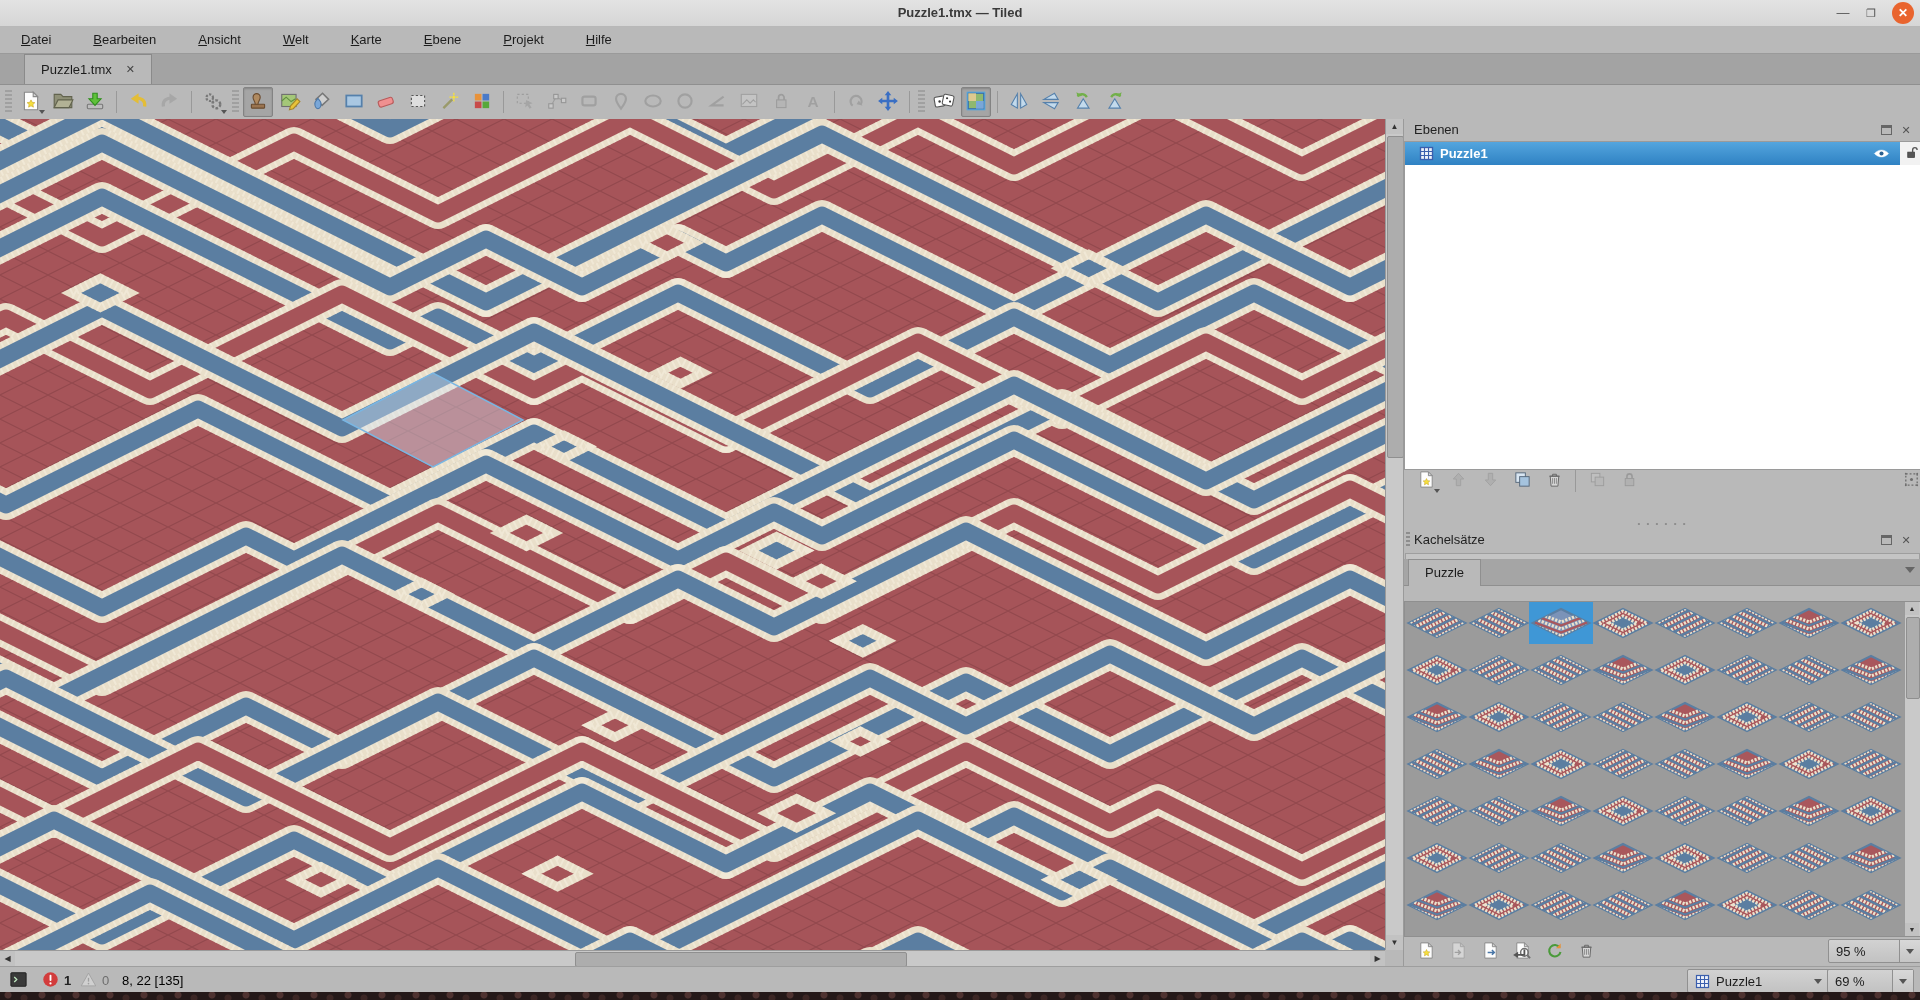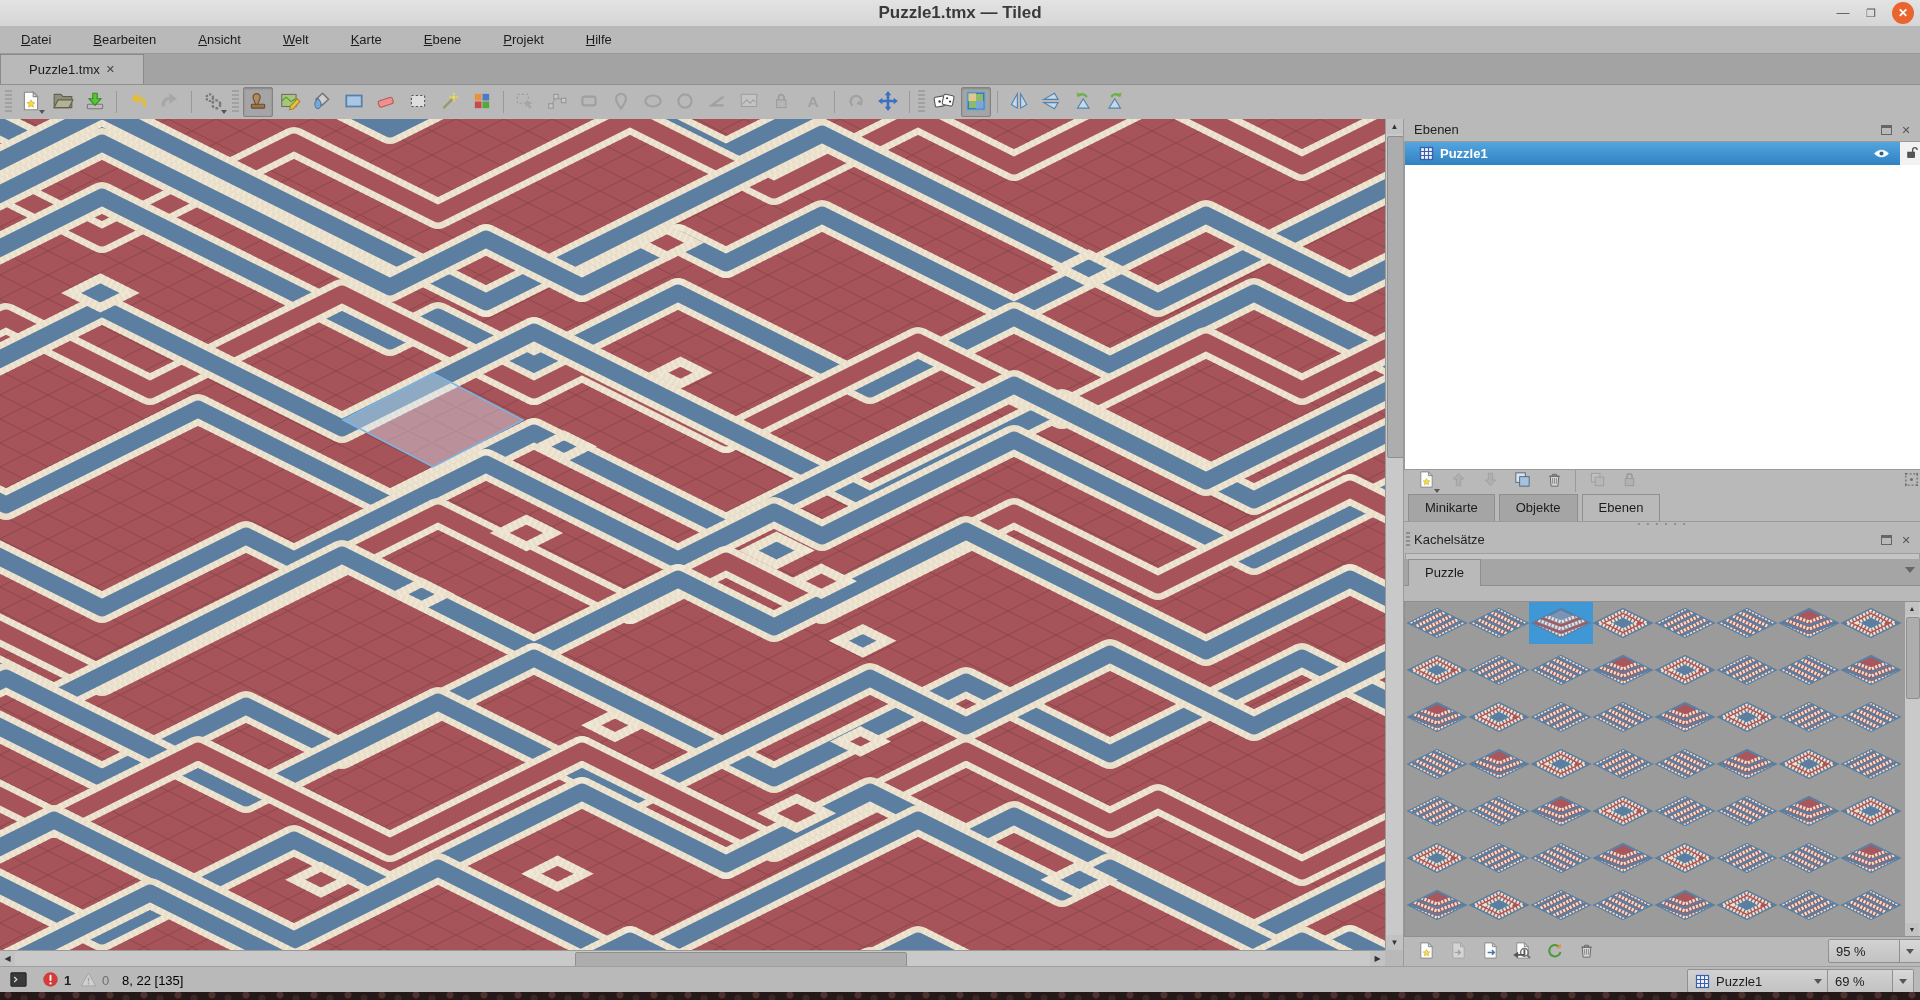--- a/index.html
+++ b/index.html
@@ -1,29 +1,29 @@
 <!DOCTYPE html>
 <html><head>
 <meta charset="utf-8">
 <style>
   html,body{margin:0;padding:0;width:1920px;height:1000px;overflow:hidden;
     font-family:"Liberation Sans",sans-serif;font-size:13px;color:#1c1c1c;background:#b9b9b9}
   .abs{position:absolute}
   
   #titlebar{left:0;top:0;width:1920px;height:26px;background:linear-gradient(#e3e3e3,#d6d6d6);border-bottom:1px solid #b8b8b8}
-  #title{width:100%;text-align:center;line-height:26px;font-weight:bold;color:#3a3a3a;font-size:17px}
+  #title{width:100%;text-align:center;line-height:26px;font-weight:bold;color:#3a3a3a;font-size:13px}
   .winbtn{top:3px;width:22px;height:20px;text-align:center;line-height:20px;color:#555;font-size:13px;cursor:default}
   #btn-close{top:2px;right:6px;width:22px;height:22px;border-radius:50%;background:#e9642e;color:#fff;line-height:22px;font-weight:bold;font-size:12px;text-align:center}
   
   #menubar{left:0;top:27px;width:1920px;height:26px;background:#b9b9b9;border-bottom:1px solid #9a9a9a}
   .mi{display:inline-block;padding:0 21px;line-height:25px}
   .mi u{text-decoration:underline}
   
   #tabbar{left:0;top:54px;width:1920px;height:30px;background:#a3a3a3;border-bottom:1px solid #8f8f8f}
-  .doctab{display:inline-flex;align-items:center;gap:6px;height:29px;padding:0 28px;background:#b9b9b9;border:1px solid #8a8a8a;border-bottom:none;margin-left:0}
+  .doctab{display:inline-flex;align-items:center;gap:14px;height:29px;padding:0 16px;background:#b9b9b9;border:1px solid #8a8a8a;border-bottom:none;margin-left:24px}
   .doctab .x{color:#444;font-size:11px}
   
   #toolbar{left:0;top:85px;width:1920px;height:34px;background:#b9b9b9;border-bottom:1px solid #9c9c9c;display:flex;align-items:center;padding-left:2px}
   .tbtn{width:28px;height:28px;display:inline-flex;align-items:center;justify-content:center;position:relative;margin:0 1px;border:1px solid transparent;border-radius:2px}
   .tbtn.active{background:#a5a5a5;border:1px solid #838383;box-shadow:inset 0 1px 2px rgba(0,0,0,.2)}
   .tbtn.disabled{opacity:.42;filter:grayscale(1)}
   .tbtn .dd{position:absolute;right:0;bottom:2px;width:0;height:0;border-left:3.5px solid transparent;border-right:3.5px solid transparent;border-top:4px solid #555}
   .tsep{width:1px;height:22px;background:#999;margin:0 5px}
   .tgrip{width:7px;height:24px;margin:0 3px;background:repeating-linear-gradient(#9a9a9a 0 2px,transparent 2px 4px);opacity:.8}
   
@@ -484,21 +484,20 @@
         <span><svg viewBox="0 0 20 20" width="19" height="19">
             <rect x="4" y="4" width="12" height="12" fill="none" stroke="#6e6e6e" stroke-width="1.4" stroke-dasharray="2 2"></rect>
             <circle cx="10" cy="10" r="1.6" fill="#6e6e6e"></circle>
             <circle cx="4" cy="4" r="1" fill="#6e6e6e"></circle>
             <circle cx="16" cy="4" r="1" fill="#6e6e6e"></circle>
             <circle cx="4" cy="16" r="1" fill="#6e6e6e"></circle>
             <circle cx="16" cy="16" r="1" fill="#6e6e6e"></circle>
           </svg></span>
       </span>
     </div>
-  <div id="dock-tabs" class="abs"><span class="dtab">Minikarte</span><span class="dtab">Objekte</span><span class="dtab active">Ebenen</span></div>
   <div id="splitter" class="abs">• • • • • •</div>
   <div id="tilesets-head" class="dock-head abs">
     <div class="abs" style="left:2px;top:3px;width:4px;height:16px;background:repeating-linear-gradient(#8d8d8d 0 2px,transparent 2px 4px)"></div>
     <div class="dock-title">Kachelsätze</div>
     <div class="dkico" style="right:26px">
         <div class="floatico">
           <div></div>
         </div>
       </div>
     <div class="dkico" style="right:8px">✕</div>

